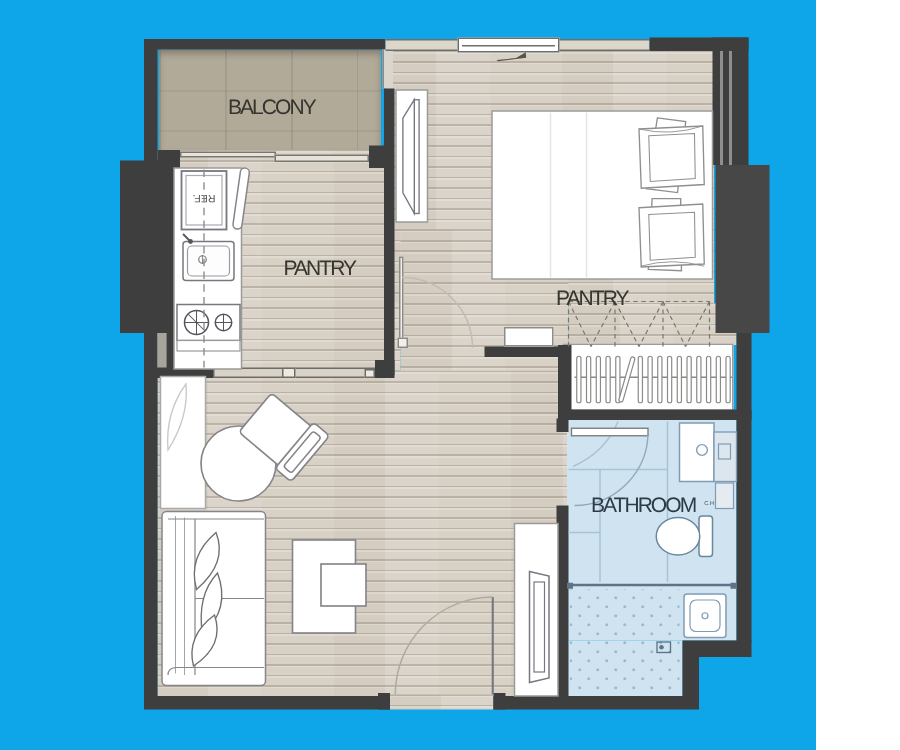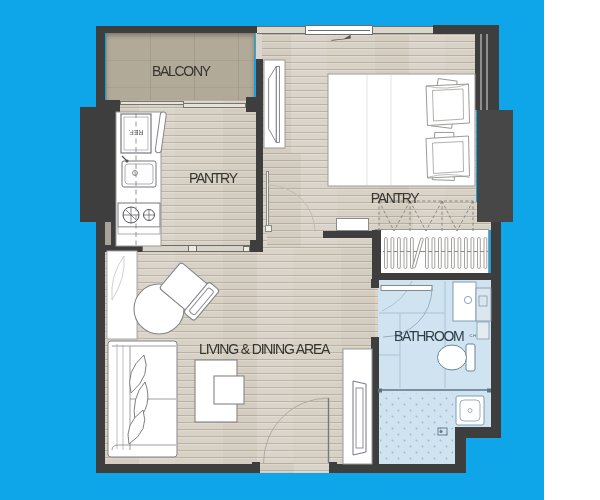--- a/index.html
+++ b/index.html
@@ -291,15 +291,14 @@
   </svg>
 
   <div class="lbl" style="left:152px;top:64px;">BALCONY</div>
 
   <div class="lbl" style="left:189px;top:171.3px;">PANTRY</div>
 
   <div class="lbl" style="left:370.7px;top:190.8px;">PANTRY</div>
 
   <div class="lbl" style="left:394px;top:329px;color:#2e3b46;text-align:center;">BATHROOM</div>
 
-  <div class="lbl" style="left:199px;top:342.3px;letter-spacing:-1.15px;">LIVING &amp; DINING AREA</div>
 
 </div>
 
 </body></html>

